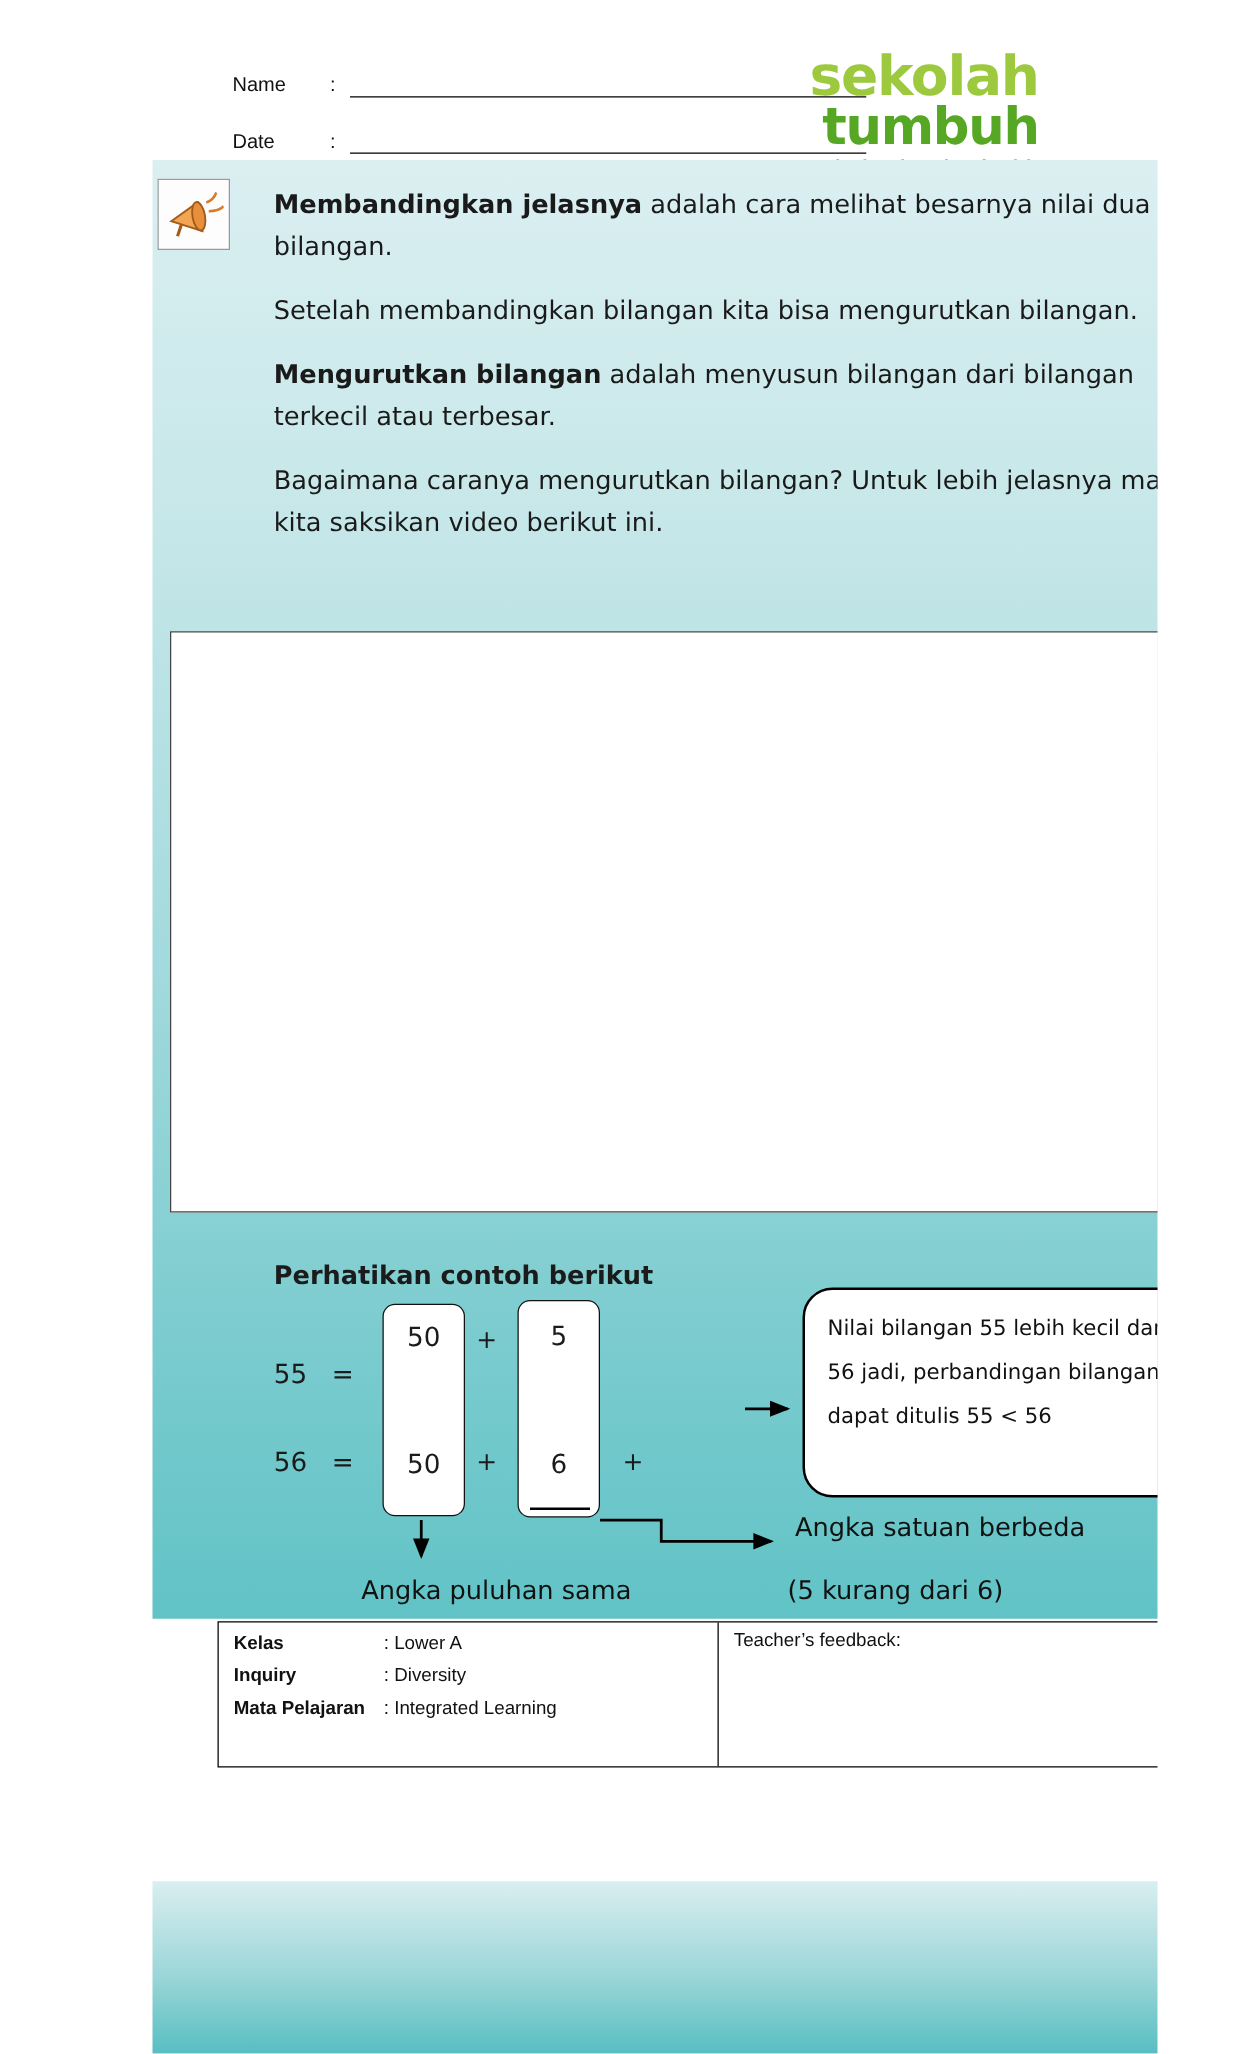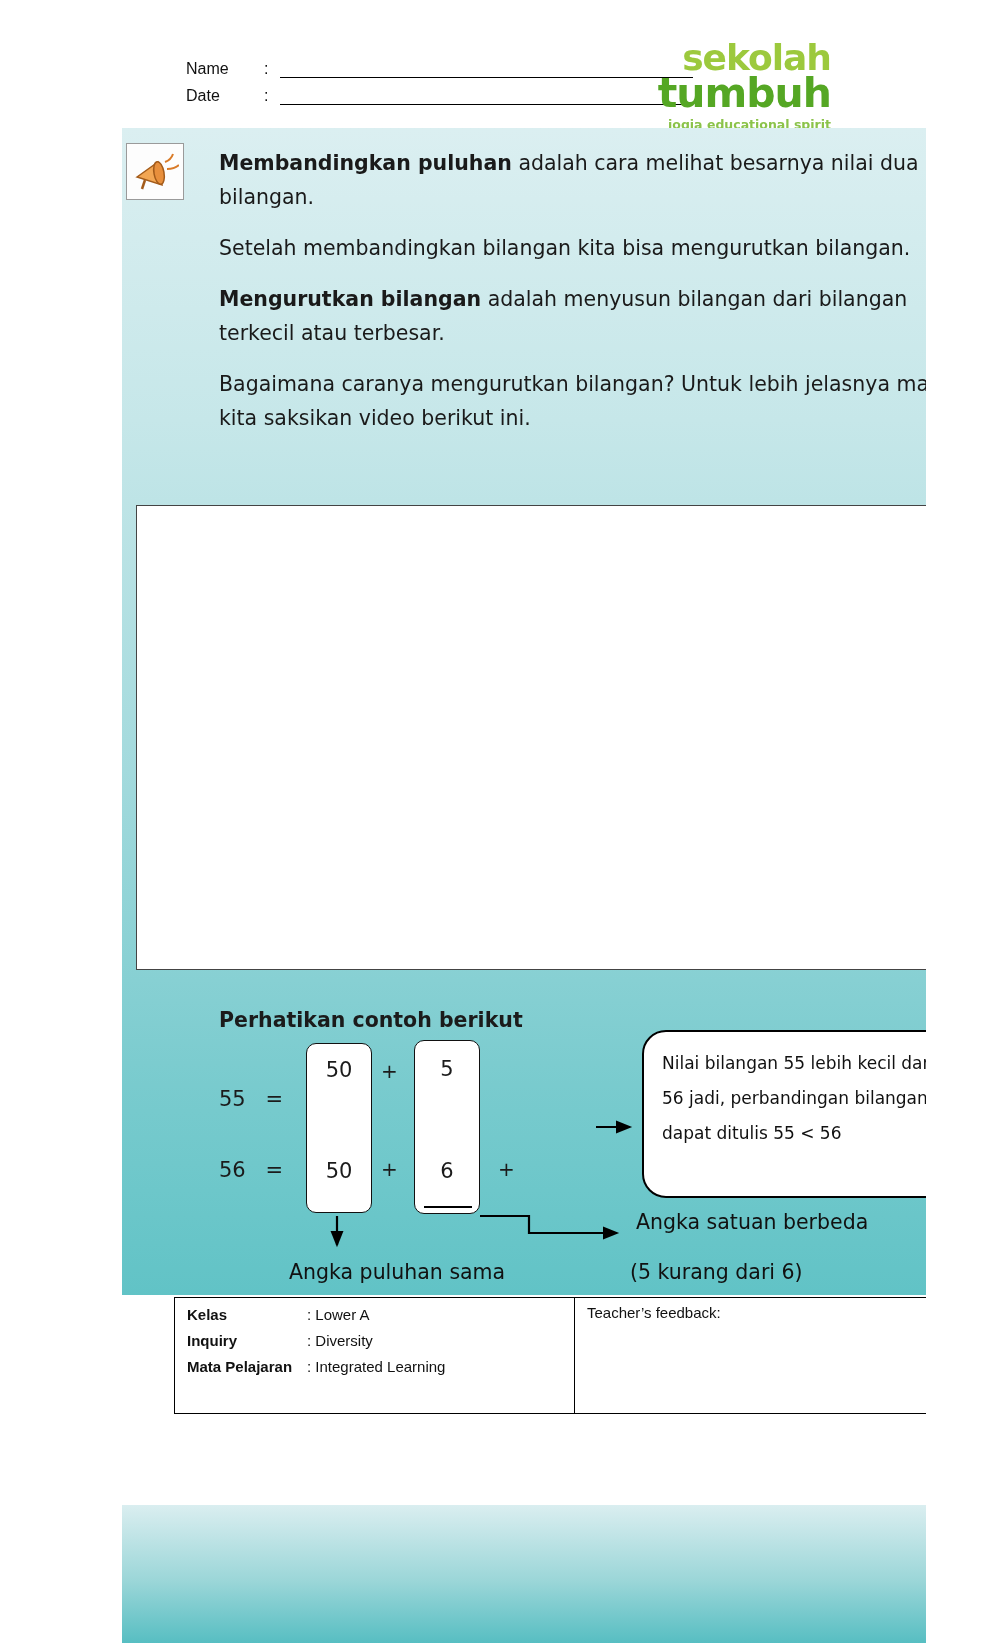--- a/index.html
+++ b/index.html
@@ -10,21 +10,21 @@
 
   
   .field-row { position:absolute; left:112px; display:flex; align-items:flex-end;
                font-family:"Liberation Sans", sans-serif; font-size:16px; color:#111; }
   .flabel { width:78px; }
   .fcolon { width:16px; }
   .fline  { width:413px; height:20px; border-bottom:1.3px solid #000; }
 
   
   .logo { position:absolute; right:95px; top:40px; text-align:right; line-height:1; }
-  .logo-w1 { font-size:36px; font-weight:bold; letter-spacing:-1px; }
+  .logo-w1 { font-size:44px; font-weight:bold; letter-spacing:-1px; }
   .logo-w2 { font-size:41px; font-weight:bold; letter-spacing:-1px; margin-top:-3px; }
   .logo-tag { font-size:12.5px; font-weight:bold; margin-top:5px; }
 
   
   .teal-main { position:absolute; left:48px; top:128px; width:904px; height:1167px;
     background:linear-gradient(180deg,#dbeff1 0%,#c6e7e9 25%,#a3dadd 55%,#79cbce 82%,#61c3c6 100%); }
   .teal-bottom { position:absolute; left:48px; top:1505px; width:904px; height:138px;
     background:linear-gradient(180deg,#daeef0 0%,#9bd6d8 55%,#57bec2 100%); }
 
   
@@ -70,21 +70,21 @@
 </head>
 <body>
 
 <div class="page">
 
   <div class="field-row" style="top:58px;">
     <span class="flabel">Name</span>
     <span class="fcolon">:</span>
     <span class="fline"></span>
   </div>
-  <div class="field-row" style="top:85px;">
+  <div class="field-row" style="top:103px;">
     <span class="flabel">Date</span>
     <span class="fcolon">:</span>
     <span class="fline"></span>
   </div>
 
   <div class="logo">
     <div class="logo-w1" style="color:#9cc93d;">sekolah</div>
     <div class="logo-w2" style="color:#55a724;">tumbuh</div>
     <div class="logo-tag" style="color:#8bc34a;">jogja educational spirit</div>
   </div>
@@ -95,21 +95,21 @@
     <svg width="48" height="44" viewBox="0 0 48 44">
       <path d="M6 27 L27 12 L31 35 Z" fill="#f2a653" stroke="#a35b1a" stroke-width="1.5"></path>
       <ellipse cx="28" cy="23" rx="5" ry="11.5" fill="#e88f3c" stroke="#a35b1a" stroke-width="1.5" transform="rotate(-10 28 23)"></ellipse>
       <path d="M34 12 q6 -2 8 -8" stroke="#d97b28" stroke-width="2" fill="none"></path>
       <path d="M36 19 q8 0 12 -4" stroke="#d97b28" stroke-width="2" fill="none"></path>
       <path d="M14 30 l-3 9" stroke="#a35b1a" stroke-width="2.5" fill="none"></path>
     </svg>
   </div>
 
   <div class="intro">
-    <p><b>Membandingkan puluhan</b><span> adalah cara melihat besarnya nilai dua bilangan.</span></p>
+    <p><b>Membandingkan jelasnya</b><span> adalah cara melihat besarnya nilai dua bilangan.</span></p>
     <p>Setelah membandingkan bilangan kita bisa mengurutkan bilangan.</p>
     <p><b>Mengurutkan bilangan</b><span> adalah menyusun bilangan dari bilangan terkecil atau terbesar.</span></p>
     <p>Bagaimana caranya mengurutkan bilangan? Untuk lebih jelasnya mari kita saksikan video berikut ini.</p>
   </div>
 
   <div class="video-box"></div>
 
   <div class="ex-heading">Perhatikan contoh berikut</div>
 
   <div class="eq-label" style="top:1060px;margin-top:27px;">

